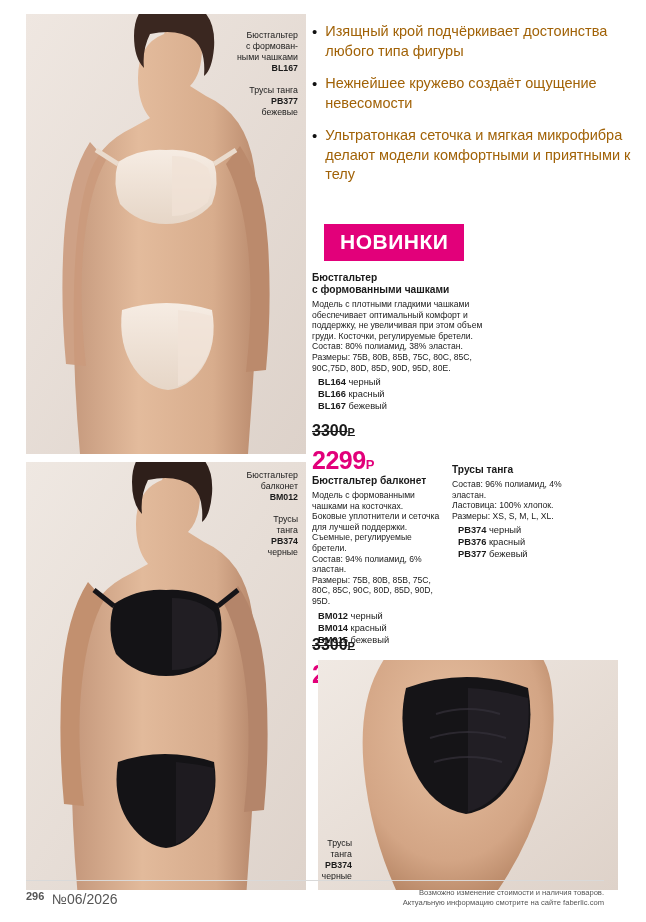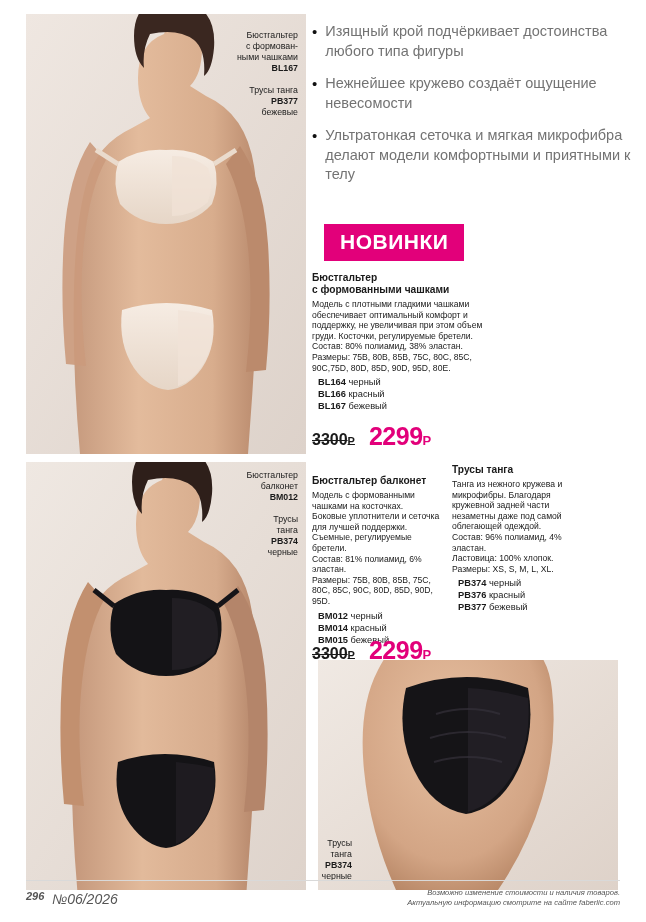--- a/index.html
+++ b/index.html
@@ -18,21 +18,21 @@
 
   
   #photo-top{left:26px;top:14px;width:280px;height:440px;}
   #photo-mid{left:26px;top:462px;width:280px;height:428px;}
   #photo-bottom{left:318px;top:660px;width:300px;height:230px;}
 
   
   .bullets{position:absolute;left:312px;top:22px;width:320px;}
   .bullet{display:flex;gap:8px;margin-bottom:13px;}
   .bullet .dot{flex:0 0 auto;color:#111;font-size:15px;line-height:19px;}
-  .bullet .txt{font-size:14.5px;line-height:19.5px;color:#737373;}
+  .bullet .txt{font-size:14.5px;line-height:19.5px;color:#a16207;}
 
   
   #novinki{
     position:absolute;left:324px;top:224px;
     background:#e2007a;color:#fff;
     font-size:21px;font-weight:bold;letter-spacing:.5px;
     padding:6px 16px 7px 16px;
   }
 
   
@@ -41,39 +41,39 @@
   .col p{margin:0;}
   .col .gap{height:3px;}
   .variant{font-size:9.3px;line-height:12px;}
   .variant b{font-weight:bold;padding-left:6px;}
 
   #col-a{left:312px;top:272px;width:190px;}
   #col-b{left:312px;top:475px;width:128px;}
   #col-c{left:452px;top:464px;width:130px;}
 
   
-  .price-row{display:flex;align-items:baseline;gap:14px;margin-top:6px;}
+  .price-row{display:flex;align-items:baseline;gap:6px;margin-top:6px;flex-direction:column;}
   .old{font-size:16px;font-weight:bold;color:#1a1a1a;text-decoration:line-through;}
   .old .cur{font-size:11px;}
   .new{font-size:25px;font-weight:bold;color:#e2007a;letter-spacing:-.5px;}
   .new .cur{font-size:13px;}
 
   #price-a{position:absolute;left:312px;top:416px;}
   #price-b{position:absolute;left:312px;top:630px;}
   #price-c{position:absolute;left:452px;top:630px;}
 
   
   .caption{position:absolute;text-align:right;font-size:8.8px;line-height:11px;color:#1a1a1a;}
   .caption b{font-weight:bold;}
   #cap-top{left:178px;top:30px;width:120px;}
   #cap-mid{left:178px;top:470px;width:120px;}
   #cap-bottom{left:300px;top:838px;width:52px;text-align:right;}
 
   
-  .footer{position:absolute;left:0;right:0;bottom:0;height:42px;font-style:italic;}
+  .footer{position:absolute;left:0;right:16px;bottom:0;height:42px;}
   .footer-line{position:absolute;left:26px;right:26px;top:0;border-top:1px solid #d9d9d9;}
   #page-num{position:absolute;left:26px;top:10px;font-size:11px;font-weight:bold;color:#555;}
   #issue{position:absolute;left:52px;top:11px;font-size:14px;color:#555;}
   #disclaimer{position:absolute;right:26px;top:8px;width:300px;text-align:right;font-size:7.6px;line-height:9.6px;color:#555;}
 </style>
 </head>
 <body>
 
 <div class="page">
 
@@ -207,21 +207,21 @@
     <span>Трусы</span><br>
     <span>танга</span><br>
     <b>PB374</b><br>
     <span>черные</span>
   </div>
 
   <div class="col" id="col-b">
     <h4>Бюстгальтер балконет</h4>
     <div class="gap"></div>
     <p>Модель с формованными чашками на косточках. Боковые уплотнители и сеточка для лучшей поддержки. Съемные, регулируемые бретели.</p>
-    <p>Состав: 81% полиамид, 6% эластан.</p>
+    <p>Состав: 94% полиамид, 6% эластан.</p>
     <p>Размеры: 75B, 80B, 85B, 75C, 80C, 85C, 90C, 80D, 85D, 90D, 95D.</p>
     <div class="gap"></div>
     <div class="variant">
       <b>BM012</b>
       <span>черный</span>
     </div>
     <div class="variant">
       <b>BM014</b>
       <span>красный</span>
     </div>
@@ -232,21 +232,20 @@
   </div>
 
   <div class="price-row" id="price-b">
     <span class="old"><span>3300</span><span class="cur">Р</span></span>
     <span class="new"><span>2299</span><span class="cur">Р</span></span>
   </div>
 
   <div class="col" id="col-c">
     <h4>Трусы танга</h4>
     <div class="gap"></div>
-    <p>Танга из нежного кружева и микрофибры. Благодаря кружевной задней части незаметны даже под самой облегающей одеждой.</p>
     <p>Состав: 96% полиамид, 4% эластан.</p>
     <p>Ластовица: 100% хлопок.</p>
     <p>Размеры: XS, S, M, L, XL.</p>
     <div class="gap"></div>
     <div class="variant">
       <b>PB374</b>
       <span>черный</span>
     </div>
     <div class="variant">
       <b>PB376</b>

